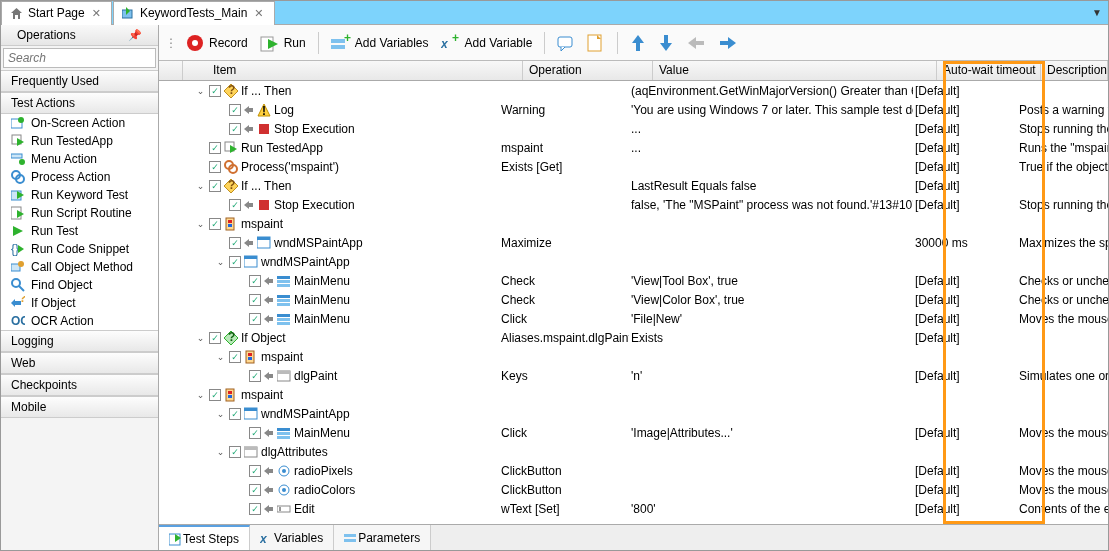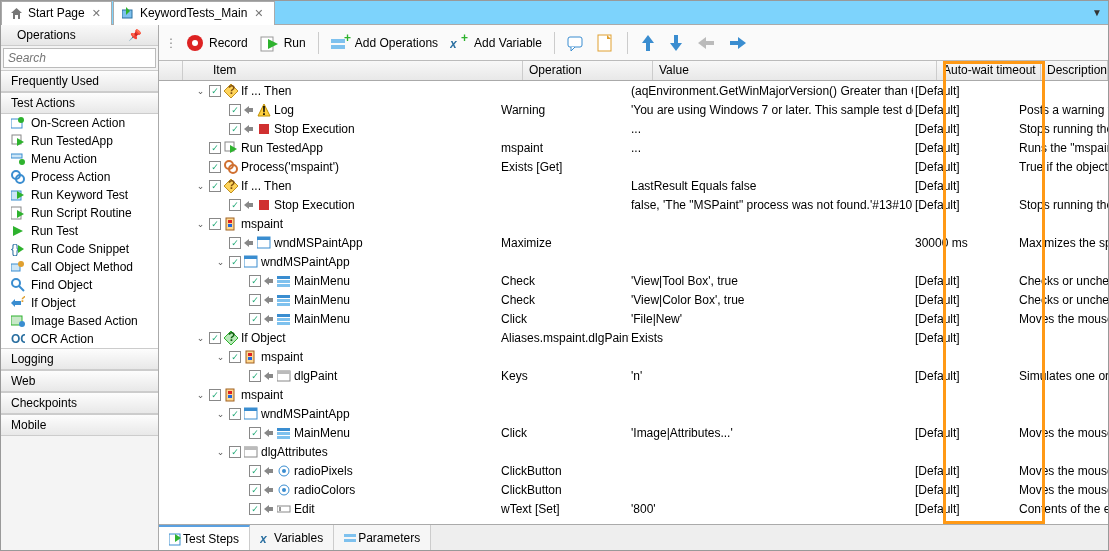--- a/index.html
+++ b/index.html
@@ -179,29 +179,20 @@
             <svg width="14" height="14">
               <path d="M0 7 L4 3 L4 5 H10 V9 H4 V11 Z" fill="#3a8dd0"></path>
               <text x="8" y="6" font-size="8" fill="#e0a030" font-weight="bold">?</text>
             </svg>
           </span>
           <span>If Object</span>
         </div>
         <div class="op-row">
           <span class="op-icon">
             <svg width="14" height="14">
-              <rect x="0" y="2" width="11" height="9" fill="#c8e8c8" stroke="#2eb22e"></rect>
-              <circle cx="11" cy="10" r="3" fill="#3a8dd0"></circle>
-            </svg>
-          </span>
-          <span>Image Based Action</span>
-        </div>
-        <div class="op-row">
-          <span class="op-icon">
-            <svg width="14" height="14">
               <text x="0" y="11" font-size="9" fill="#2a6fa0" font-weight="bold">OCR</text>
             </svg>
           </span>
           <span>OCR Action</span>
         </div>
       </div>
     <div class="cat">Logging</div>
     <div class="cat">Web</div>
     <div class="cat">Checkpoints</div>
     <div class="cat">Mobile</div>
@@ -230,21 +221,21 @@
       </div>
       <div class="tbsep"></div>
       <div class="tbtn">
         <span>
             <svg width="20" height="20">
               <rect x="0" y="6" width="14" height="4" fill="#7ec1ee"></rect>
               <rect x="0" y="12" width="14" height="4" fill="#7ec1ee"></rect>
               <text x="13" y="9" font-size="12" fill="#2eb22e" font-weight="bold">+</text>
             </svg>
           </span>
-        <span>Add Operations</span>
+        <span>Add Variables</span>
       </div>
       <div class="tbtn">
         <span>
             <svg width="20" height="20">
               <text x="0" y="15" font-size="15" font-style="italic" fill="#2a6fa0" font-weight="bold">x</text>
               <text x="11" y="9" font-size="12" fill="#2eb22e" font-weight="bold">+</text>
             </svg>
           </span>
         <span>Add Variable</span>
       </div>

